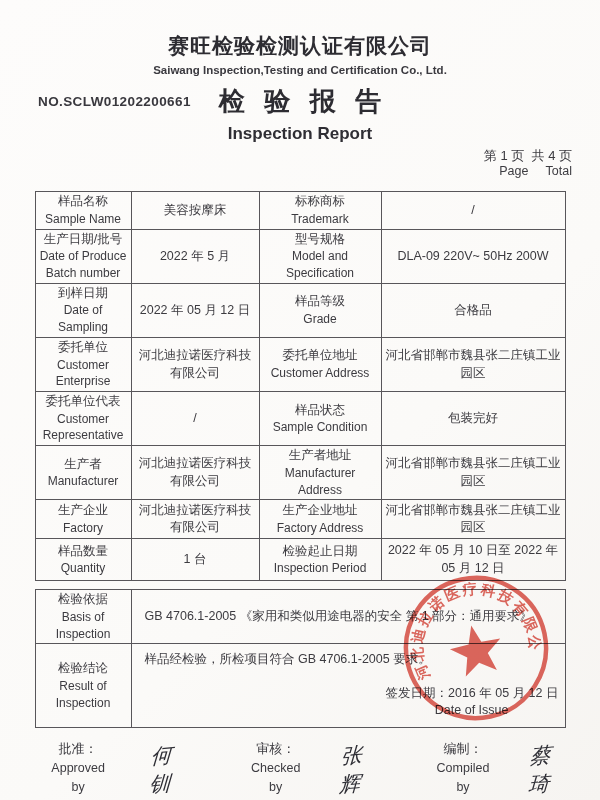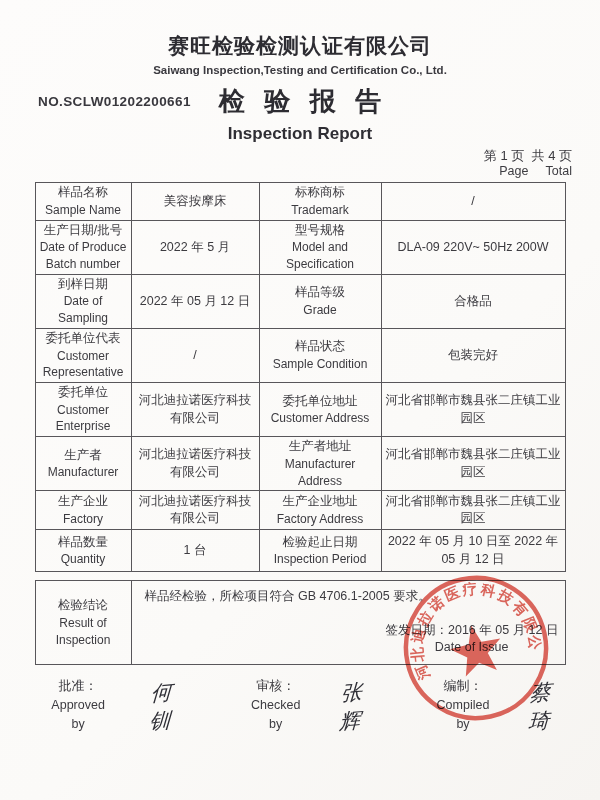--- a/index.html
+++ b/index.html
@@ -15,21 +15,21 @@
   .company-en{margin-top:4px;text-align:center;font-size:11.5px;font-weight:bold;color:#3a393f;}
   .report-line{position:relative;height:38px;margin-top:8px;}
   .report-no{position:absolute;left:38px;top:10px;font-size:13.5px;font-weight:bold;letter-spacing:.4px;color:#39383e;}
   .title-cn{position:absolute;left:0;right:0;top:0;text-align:center;font-size:26px;font-weight:bold;color:#2d2c32;letter-spacing:.75em;text-indent:.75em;}
   .title-en{margin-top:2px;text-align:center;font-size:17px;font-weight:bold;color:#2f2e34;}
   .page-info{margin-top:4px;padding-right:28px;text-align:right;line-height:1.25;}
   .page-cn{font-size:13px;white-space:pre;}
   .page-en{font-size:12.5px;white-space:pre;}
   
   table{border-collapse:collapse;table-layout:fixed;width:530px;margin:0 auto;}
-  .info-table{margin-top:2px;}
+  .info-table{margin-top:11px;}
   .wide-table{margin-top:8px;}
   td{border:1px solid #58565a;font-size:12.5px;text-align:center;vertical-align:middle;padding:1px 4px;line-height:1.4;}
   .lbl-cn{font-size:12.5px;}
   .lbl-en{font-size:12px;white-space:pre-line;}
   .val{font-size:12.5px;}
   .wide-content{text-align:left;padding-left:13px;}
   .result-cell{vertical-align:top;text-align:left;padding:0;}
   .result-text{margin:7px 0 0 13px;font-size:12.5px;}
   .issue-cn{margin-top:16px;text-align:right;padding-right:6px;font-size:12.5px;}
   .issue-en{text-align:right;padding-right:56px;font-size:12.5px;}
@@ -105,45 +105,45 @@
             <div class="lbl-cn">到样日期</div>
             <div class="lbl-en">Date of Sampling</div>
           </td>
         <td class="val">2022 年 05 月 12 日</td>
         <td class="lbl">
             <div class="lbl-cn">样品等级</div>
             <div class="lbl-en">Grade</div>
           </td>
         <td class="val">合格品</td>
       </tr>
+      <tr style="height:48px">
+        <td class="lbl">
+            <div class="lbl-cn">委托单位</div>
+            <div class="lbl-en">Customer
+Enterprise</div>
+          </td>
+        <td class="val">河北迪拉诺医疗科技有限公司</td>
+        <td class="lbl">
+            <div class="lbl-cn">委托单位地址</div>
+            <div class="lbl-en">Customer Address</div>
+          </td>
+        <td class="val">河北省邯郸市魏县张二庄镇工业园区</td>
+      </tr>
       <tr style="height:46px">
         <td class="lbl">
             <div class="lbl-cn">委托单位代表</div>
             <div class="lbl-en">Customer
 Representative</div>
           </td>
         <td class="val">/</td>
         <td class="lbl">
             <div class="lbl-cn">样品状态</div>
             <div class="lbl-en">Sample Condition</div>
           </td>
         <td class="val">包装完好</td>
-      </tr>
-      <tr style="height:48px">
-        <td class="lbl">
-            <div class="lbl-cn">委托单位</div>
-            <div class="lbl-en">Customer
-Enterprise</div>
-          </td>
-        <td class="val">河北迪拉诺医疗科技有限公司</td>
-        <td class="lbl">
-            <div class="lbl-cn">委托单位地址</div>
-            <div class="lbl-en">Customer Address</div>
-          </td>
-        <td class="val">河北省邯郸市魏县张二庄镇工业园区</td>
       </tr>
       <tr style="height:39px">
         <td class="lbl">
             <div class="lbl-cn">生产者</div>
             <div class="lbl-en">Manufacturer</div>
           </td>
         <td class="val">河北迪拉诺医疗科技有限公司</td>
         <td class="lbl">
             <div class="lbl-cn">生产者地址</div>
             <div class="lbl-en">Manufacturer Address</div>
@@ -176,20 +176,27 @@
       </tr>
     </tbody>
   </table>
 
   <table class="wide-table">
     <colgroup>
         <col style="width:96px">
         <col style="width:434px">
       </colgroup>
     <tbody>
+      <tr style="height:52px">
+        <td class="lbl">
+            <div class="lbl-cn">检验依据</div>
+            <div class="lbl-en">Basis of Inspection</div>
+          </td>
+        <td class="val wide-content">GB 4706.1-2005 《家用和类似用途电器的安全 第 1 部分：通用要求》</td>
+      </tr>
       <tr style="height:84px">
         <td class="lbl">
             <div class="lbl-cn">检验结论</div>
             <div class="lbl-en">Result of Inspection</div>
           </td>
         <td class="result-cell">
           <div class="result-text">样品经检验，所检项目符合 GB 4706.1-2005 要求。</div>
           <div class="issue-cn">签发日期：2016 年 05 月 12 日</div>
           <div class="issue-en">Date of Issue</div>
         </td>

